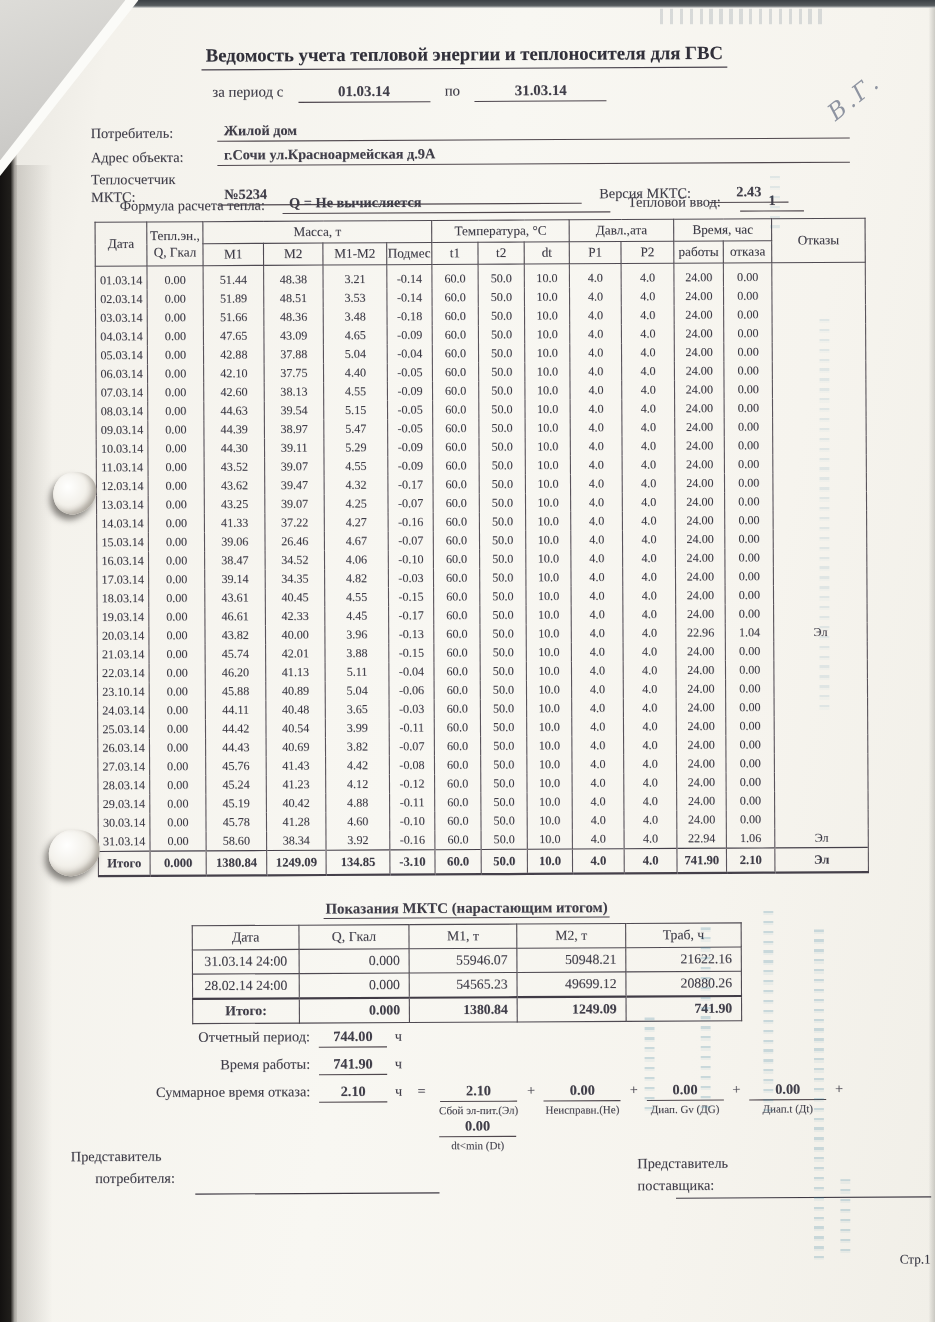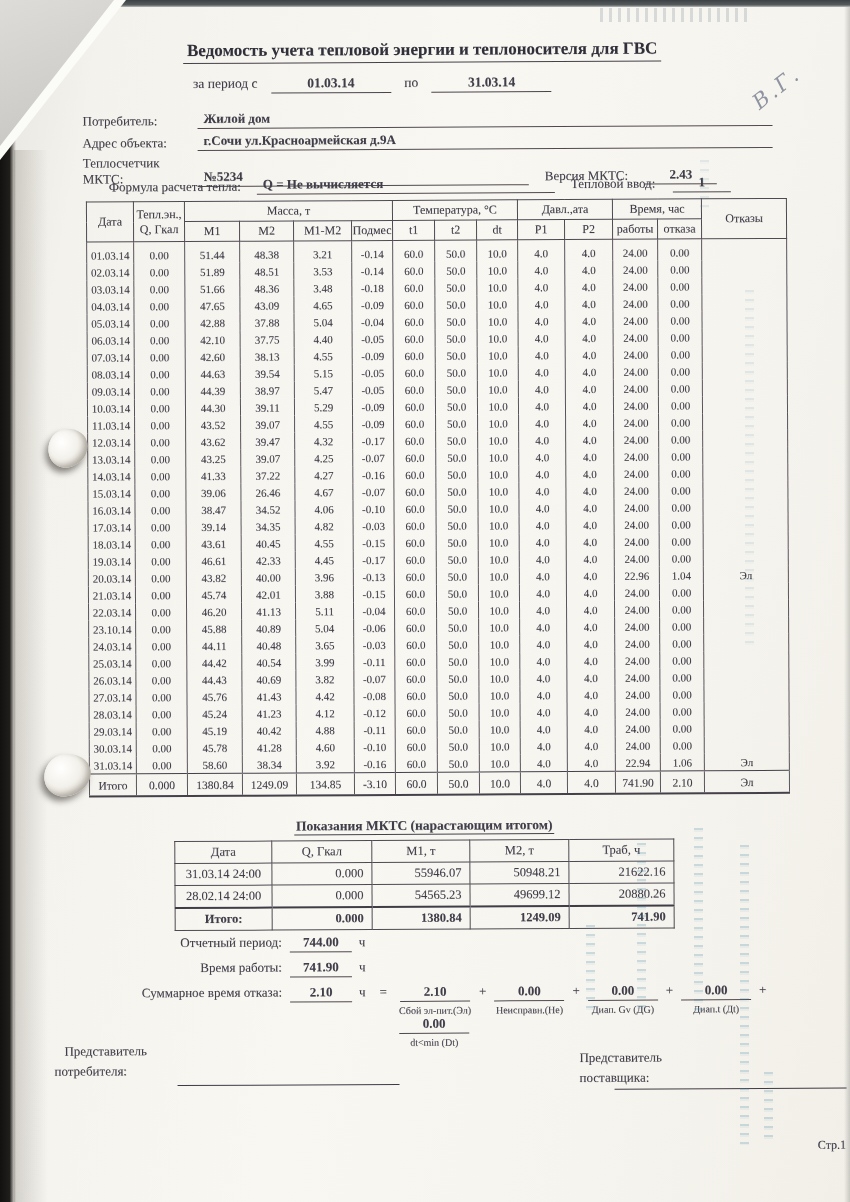--- a/index.html
+++ b/index.html
@@ -44,21 +44,21 @@
   .fieldrow.wlab .flabel{width:148px;margin-left:26px;}
   .fval{flex:1;font-weight:bold;border-bottom:1.4px solid #50484e;padding:0 0 1px 6px;}
   .fval.short{flex:none;width:325px;}
   .flabel2{flex:none;padding:0 0 1px 16px;width:100px;}
   .fval2{flex:none;width:72px;text-align:center;font-weight:bold;border-bottom:1.4px solid #50484e;padding-bottom:1px;}
   
   .maintbl{position:absolute;left:88px;top:200px;border-collapse:collapse;table-layout:fixed;width:700px;
     font-size:11px;color:#3d3b46;}
   .maintbl th{border:1.2px solid #4f4a52;font-weight:normal;font-size:12px;height:19px;padding:0;}
   .maintbl td{text-align:center;height:17px;padding:0;border-left:1px solid #5a545c;border-right:1px solid #5a545c;}
-  .maintbl tr.total td{border-top:1.6px solid #45404a;border-bottom:2px solid #45404a;font-weight:normal;height:21px;font-size:11.5px;}
+  .maintbl tr.total td{border-top:1.6px solid #45404a;border-bottom:2px solid #45404a;font-weight:bold;height:21px;font-size:11.5px;}
   .maintbl tbody tr:first-child td{padding-top:4px;}
   
   .readwrap{position:absolute;left:0;top:818px;width:850px;}
   .readtitle{position:absolute;left:173px;width:500px;text-align:center;font-weight:bold;font-size:13.5px;}
   .readtitle span{border-bottom:1.5px solid #46404a;padding:0 2px 1px;}
   .readtbl{position:absolute;left:173px;top:22px;border-collapse:collapse;table-layout:fixed;width:499px;font-size:12.5px;}
   .readtbl th{border:1.2px solid #4f4a52;font-weight:normal;height:21px;padding:0;}
   .readtbl td{border:1.2px solid #4f4a52;height:21px;padding:0 8px 0 0;text-align:right;}
   .readtbl td:first-child{text-align:center;padding:0;}
   .readtbl tr.total td{border-top:2px solid #413c46;font-weight:bold;}
@@ -68,21 +68,21 @@
   .slabel{width:225px;text-align:right;flex:none;}
   .sval{flex:none;width:62px;text-align:center;font-weight:bold;border-bottom:1.4px solid #50484e;margin-left:8px;padding-bottom:1px;}
   .sunit{padding-left:7px;}
   .seq{padding:0 10px 0 14px;}
   .bgroup{display:inline-flex;flex-direction:column;align-items:center;margin:0 2px;}
   .bval{min-width:54px;text-align:center;font-weight:bold;border-bottom:1.3px solid #50484e;padding:0 8px 1px;}
   .blbl{font-size:10px;padding-top:3px;white-space:nowrap;color:#45434e;}
   .bplus{padding:0 6px;}
   
   .sig-left-1{position:absolute;left:62px;top:1042px;font-size:13px;}
-  .sig-left-2{position:absolute;left:52px;top:1062px;font-size:13px;}
+  .sig-left-2{position:absolute;left:84px;top:1062px;font-size:13px;}
   .sig-line-left{position:absolute;left:175px;top:1084px;width:222px;border-bottom:1.6px solid #3f3a44;}
   .sig-right-1{position:absolute;left:577px;top:1051px;font-size:13px;}
   .sig-right-2{position:absolute;left:577px;top:1071px;font-size:13px;}
   .sig-line-right{position:absolute;left:612px;top:1090px;width:232px;border-bottom:1.6px solid #3f3a44;}
   .pagenum{position:absolute;left:780px;top:1140px;font-size:12px;color:#3a3944;margin-left:35px;}
 </style>
 </head>
 <body>
 
 <div class="scan">

